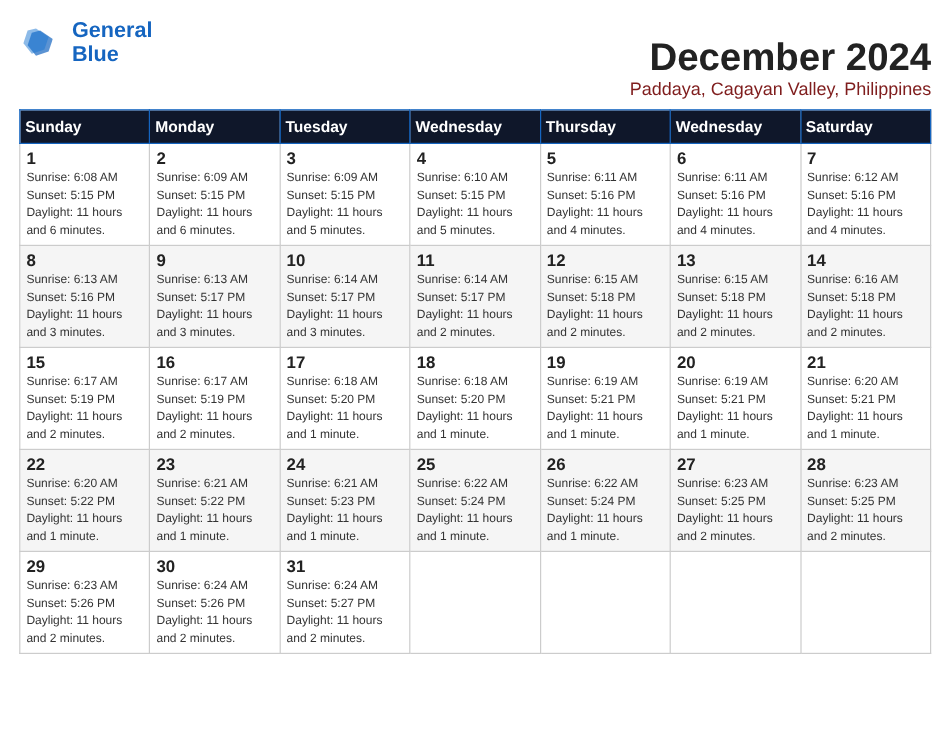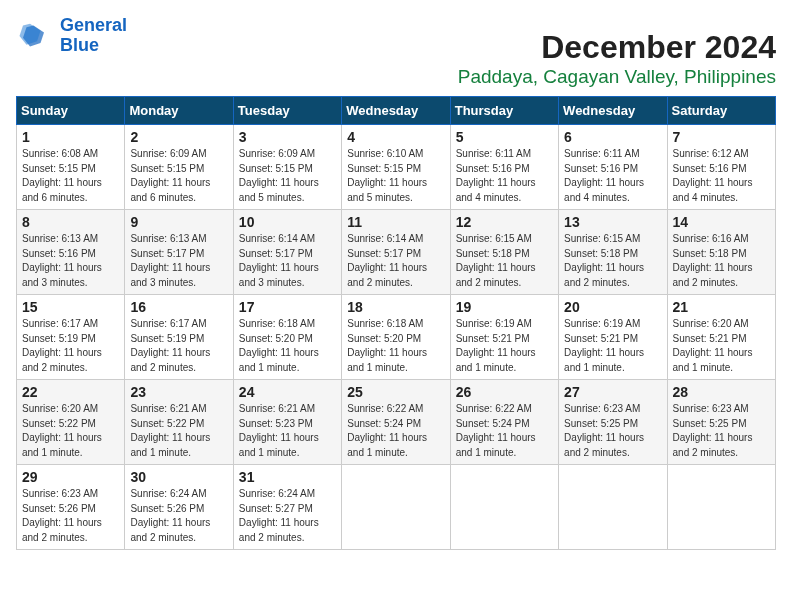--- a/index.html
+++ b/index.html
@@ -37,30 +37,30 @@
     .title-block {
       text-align: right;
       margin-top: 13px;
     }
     .main-title {
       font-size: 32px;
       font-weight: bold;
       color: #222;
     }
     .subtitle {
-      font-size: 19px;
-      color: #15803d;
+      font-size: 15px;
+      color: #7f1d1d;
     }
     .calendar {
       width: 100%;
       border-collapse: collapse;
       font-size: 11px;
     }
     .calendar thead th {
-      background: #0c4a6e;
+      background: #0f172a;
       color: #fff;
       padding: 6px 4px;
       text-align: left;
       font-size: 13px;
       font-weight: bold;
       border: 1px solid #1565c0;
     }
     .calendar tbody td {
       border: 1px solid #ccc;
       vertical-align: top;

